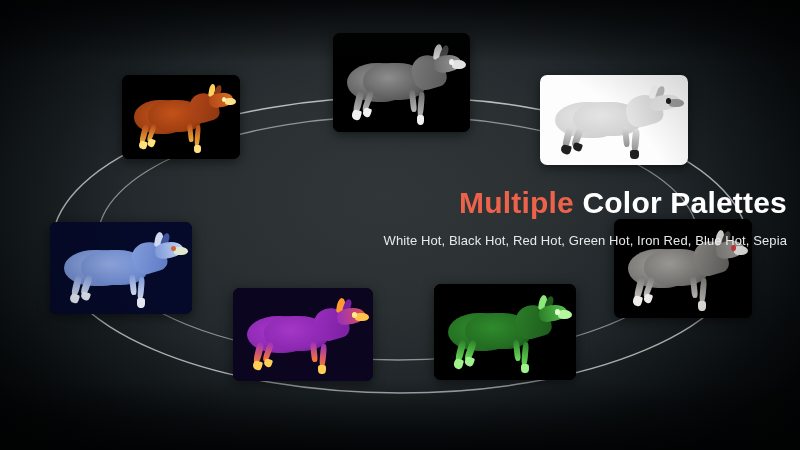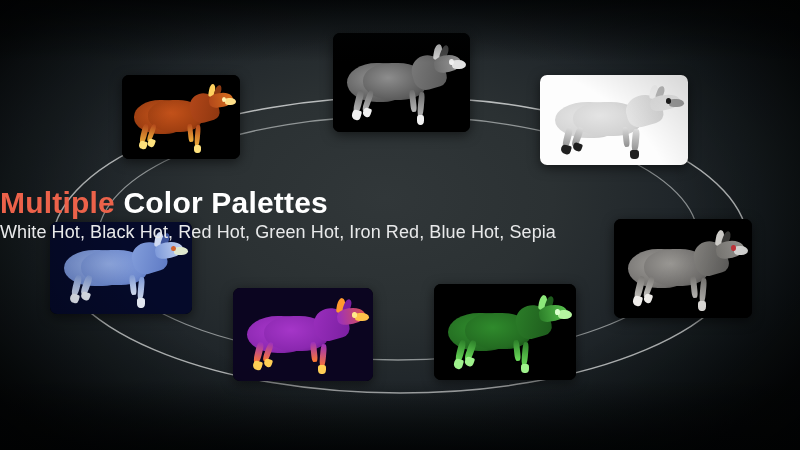--- a/index.html
+++ b/index.html
@@ -164,35 +164,35 @@
   .p-sepia .ear1 { background:#dedcd8; }
   .p-sepia .ear2 { background:#3f3e3c; }
   .p-sepia .eye  { background:#d2383f; }
   .p-sepia .legFL,.p-sepia .legFL2,.p-sepia .legBL,.p-sepia .legBL2 { background:linear-gradient(to bottom,#7a7875,#c5c3bf); }
   .p-sepia .hoofA,.p-sepia .hoofB,.p-sepia .hoofC { background:#efedea; }
 
   
   .textblock {
     position:absolute;
     left:0; right:13px; top:186px;
-    text-align:left;
+    text-align:right;
     z-index:40;
   }
   .headline {
     font-size:30px;
     font-weight:bold;
     letter-spacing:0.2px;
     line-height:1.15;
     white-space:nowrap;
   }
   .headline .accent { color:#ec624a; }
   .headline .plain  { color:#ffffff; }
   .subline {
-    margin-top:1px;
-    font-size:18px;
+    margin-top:12px;
+    font-size:13px;
     color:#e8e9ea;
     font-weight:normal;
     letter-spacing:0.1px;
     white-space:nowrap;
   }
 </style>
 </head>
 <body>
 
 <div id="stage">

